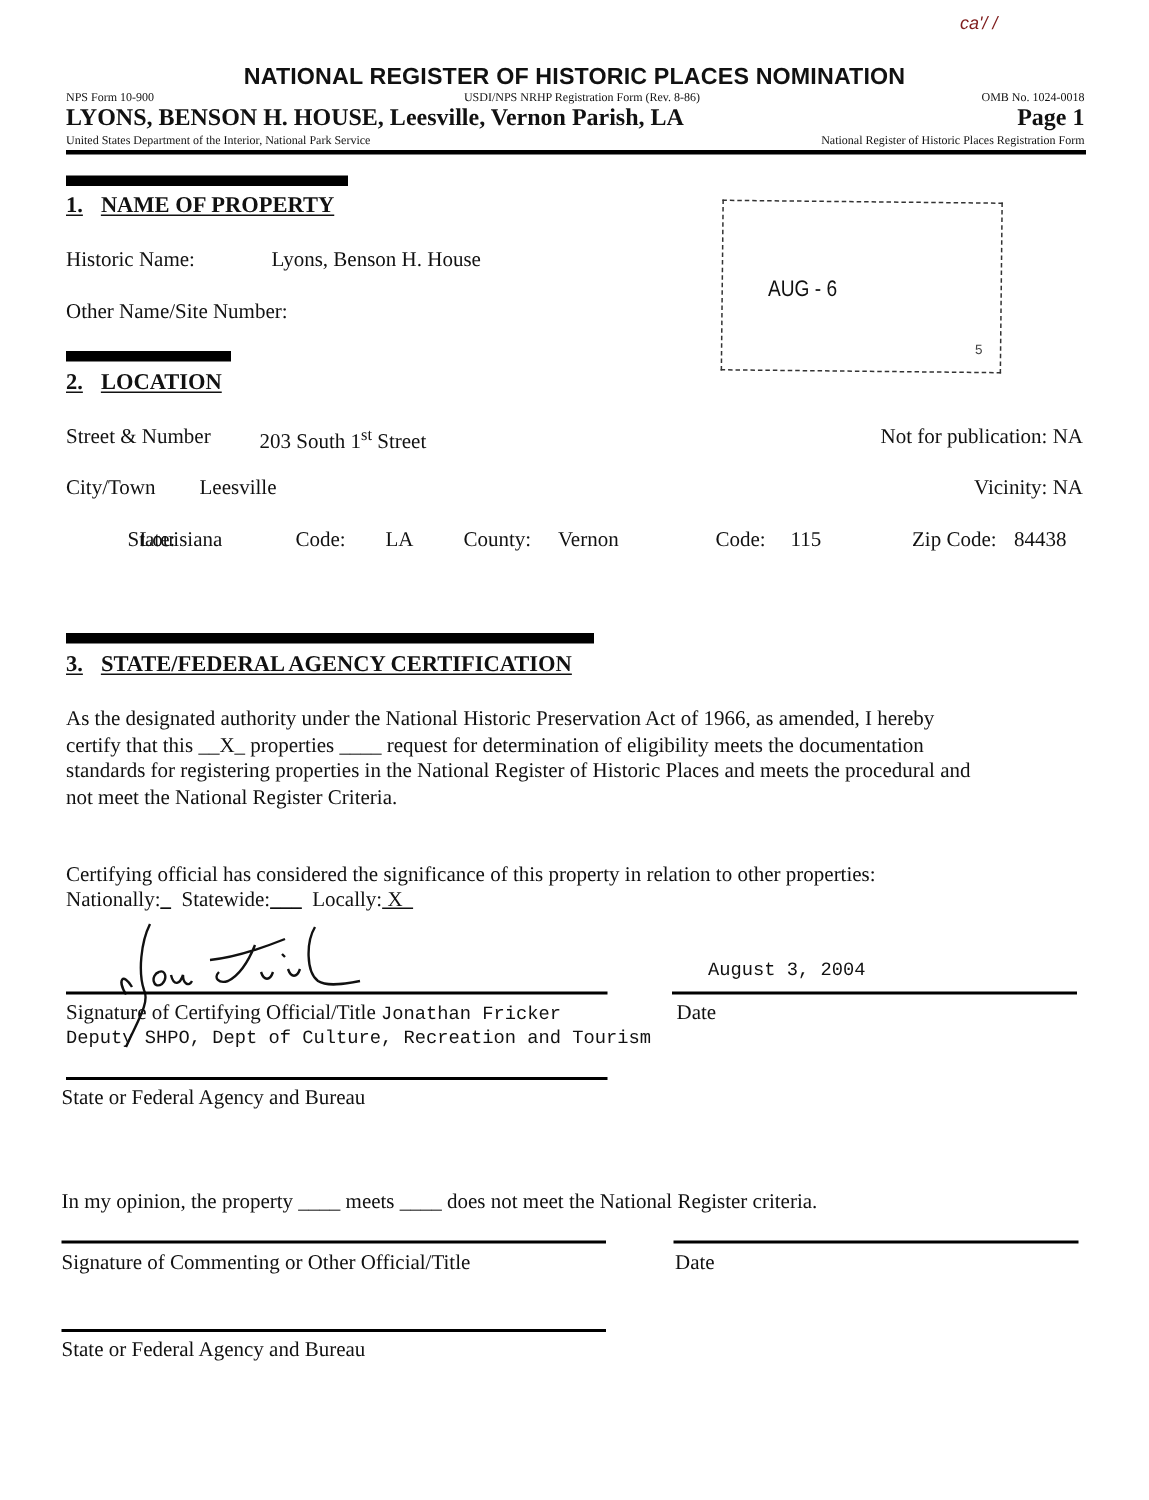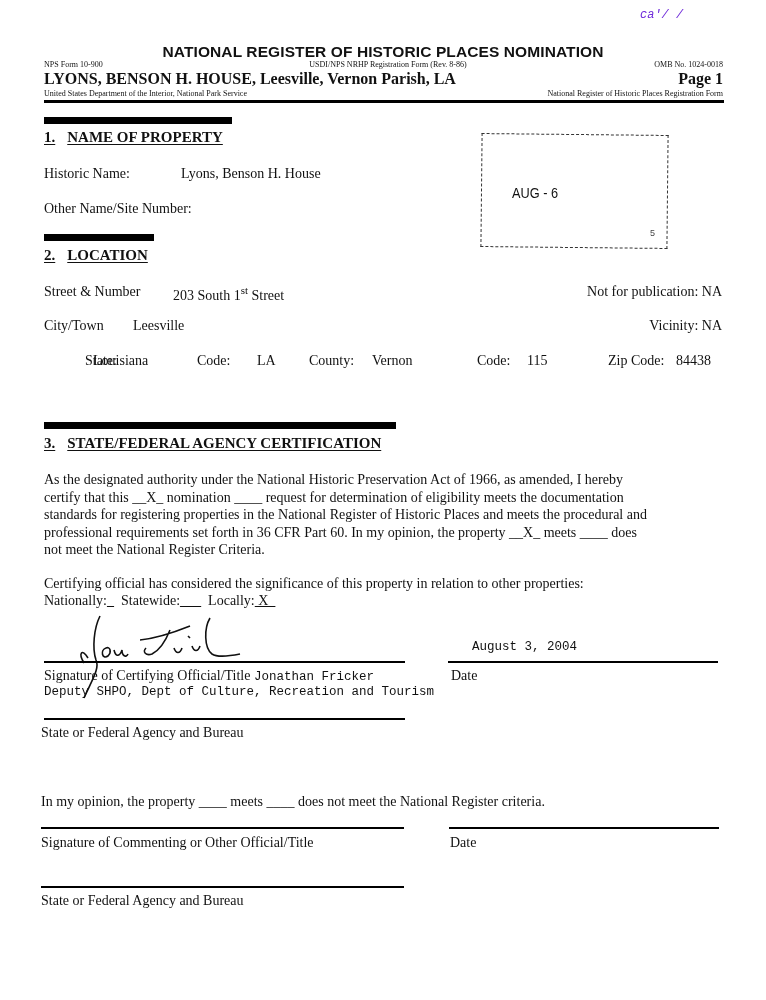--- a/index.html
+++ b/index.html
@@ -18,21 +18,21 @@
   .sec-title { font-weight: bold; font-size: 15px; text-decoration: underline; text-underline-offset: 2px; }
   .sec-title span.num { margin-right: 12px; }
   .txt { font-size: 14px; white-space: nowrap; }
   .para { left: 44px; width: 690px; font-size: 14px; line-height: 17.5px; }
   .sigline { height: 1.5px; background: #000; }
   .monotxt { font-family: "Liberation Mono", monospace; font-size: 12.5px; white-space: nowrap; }
 
   .stamp { left: 481px; top: 134px; width: 185px; height: 112px; border: 1.5px dashed #333; transform: rotate(0.6deg); }
   .stamp-text { left: 512px; top: 184px; font-family: "Liberation Sans", sans-serif; font-size: 15px; color: #111; transform: scaleX(0.85); transform-origin: left; }
   .stamp-corner { left: 650px; top: 228px; font-size: 9px; color: #444; font-family: "Liberation Sans", sans-serif; }
-  .scribble { left: 640px; top: 8px; font-size: 12px; color: #6d28d9; font-family: Liberation Mono, monospace; font-style: italic; }
+  .scribble { left: 640px; top: 8px; font-size: 12px; color: #7f1d1d; font-family: Liberation Sans, sans-serif; font-style: italic; }
 </style>
 </head>
 <body>
 
 <div class="abs scribble">ca'/ /</div>
 <div class="abs hdr-title">NATIONAL REGISTER OF HISTORIC PLACES NOMINATION</div>
 <div class="abs hdr-small serif" style="left:44px;">NPS Form 10-900</div>
 <div class="abs hdr-small serif" style="left:0;width:766px;text-align:center;padding-left:10px;box-sizing:border-box;">USDI/NPS NRHP Registration Form (Rev. 8-86)</div>
 <div class="abs hdr-small serif" style="right:43px;">OMB No. 1024-0018</div>
 <div class="abs hdr-prop serif">LYONS, BENSON H. HOUSE, Leesville, Vernon Parish, LA</div>
@@ -78,23 +78,22 @@
 <div class="abs txt" style="left:608px;top:353px;">Zip Code:</div>
 <div class="abs txt" style="left:676px;top:353px;">84438</div>
 
 <div class="abs bar" style="left:44px;top:422px;width:352px;"></div>
 <div class="abs sec-title" style="left:44px;top:435px;">
   <span class="num">3.</span><span>STATE/FEDERAL AGENCY CERTIFICATION</span>
 </div>
 
 <div class="abs para" style="top:471px;">
   <div class="txt">As the designated authority under the National Historic Preservation Act of 1966, as amended, I hereby</div>
-  <div class="txt">certify that this __X_ nomination ____ request for determination of eligibility meets the documentation</div>
+  <div class="txt">certify that this __X_ properties ____ request for determination of eligibility meets the documentation</div>
   <div class="txt">standards for registering properties in the National Register of Historic Places and meets the procedural and</div>
-  <div class="txt">professional requirements set forth in 36 CFR Part 60.  In my opinion, the property __X_ meets ____ does</div>
   <div class="txt">not meet the National Register Criteria.</div>
 </div>
 
 <div class="abs txt" style="left:44px;top:576px;">Certifying official has considered the significance of this property in relation to other properties:</div>
 <div class="abs txt" style="left:44px;top:593px;">
   <span>Nationally:</span><span style="text-decoration:underline;">_</span>&nbsp;
   <span>Statewide:</span><span style="text-decoration:underline;">___</span>&nbsp;
   <span>Locally:</span><span style="text-decoration:underline;white-space:pre;"> X  </span>
 </div>
 

